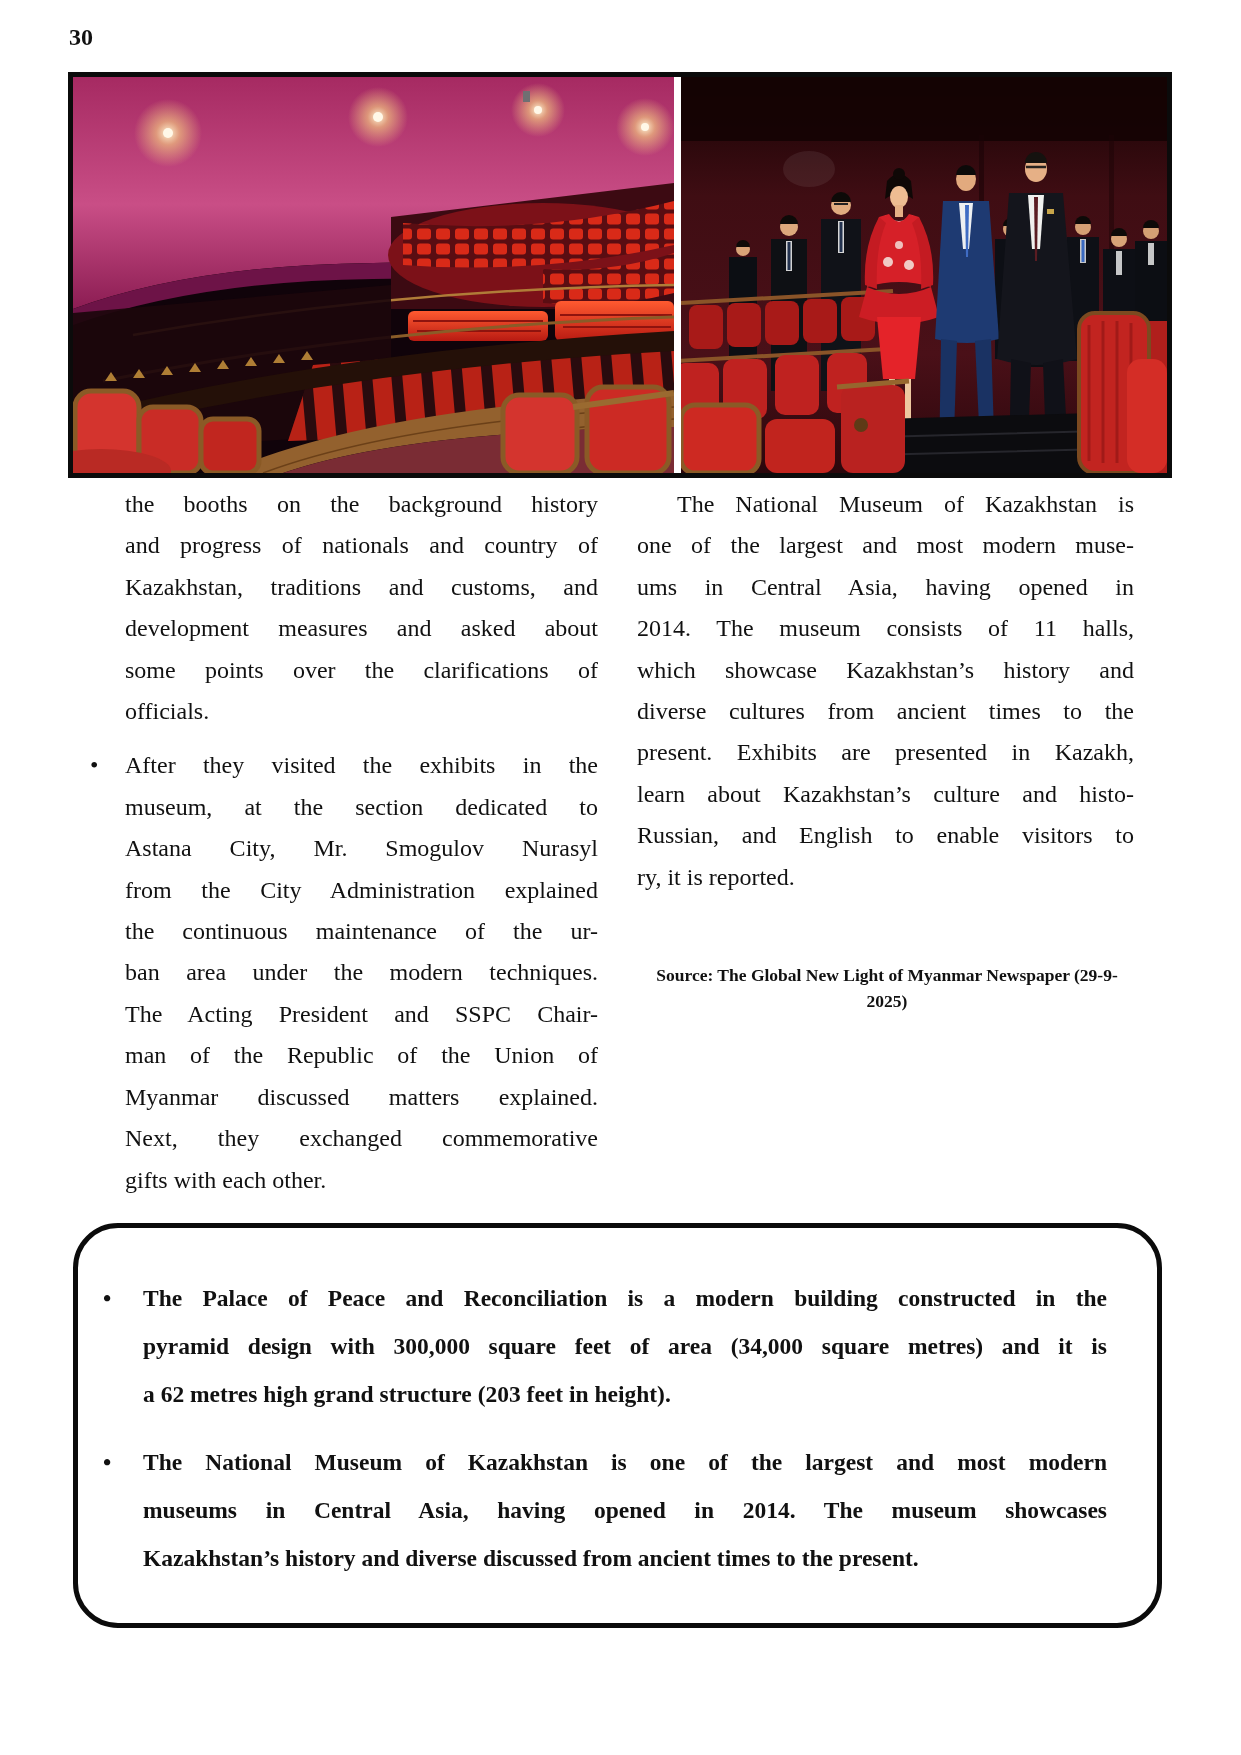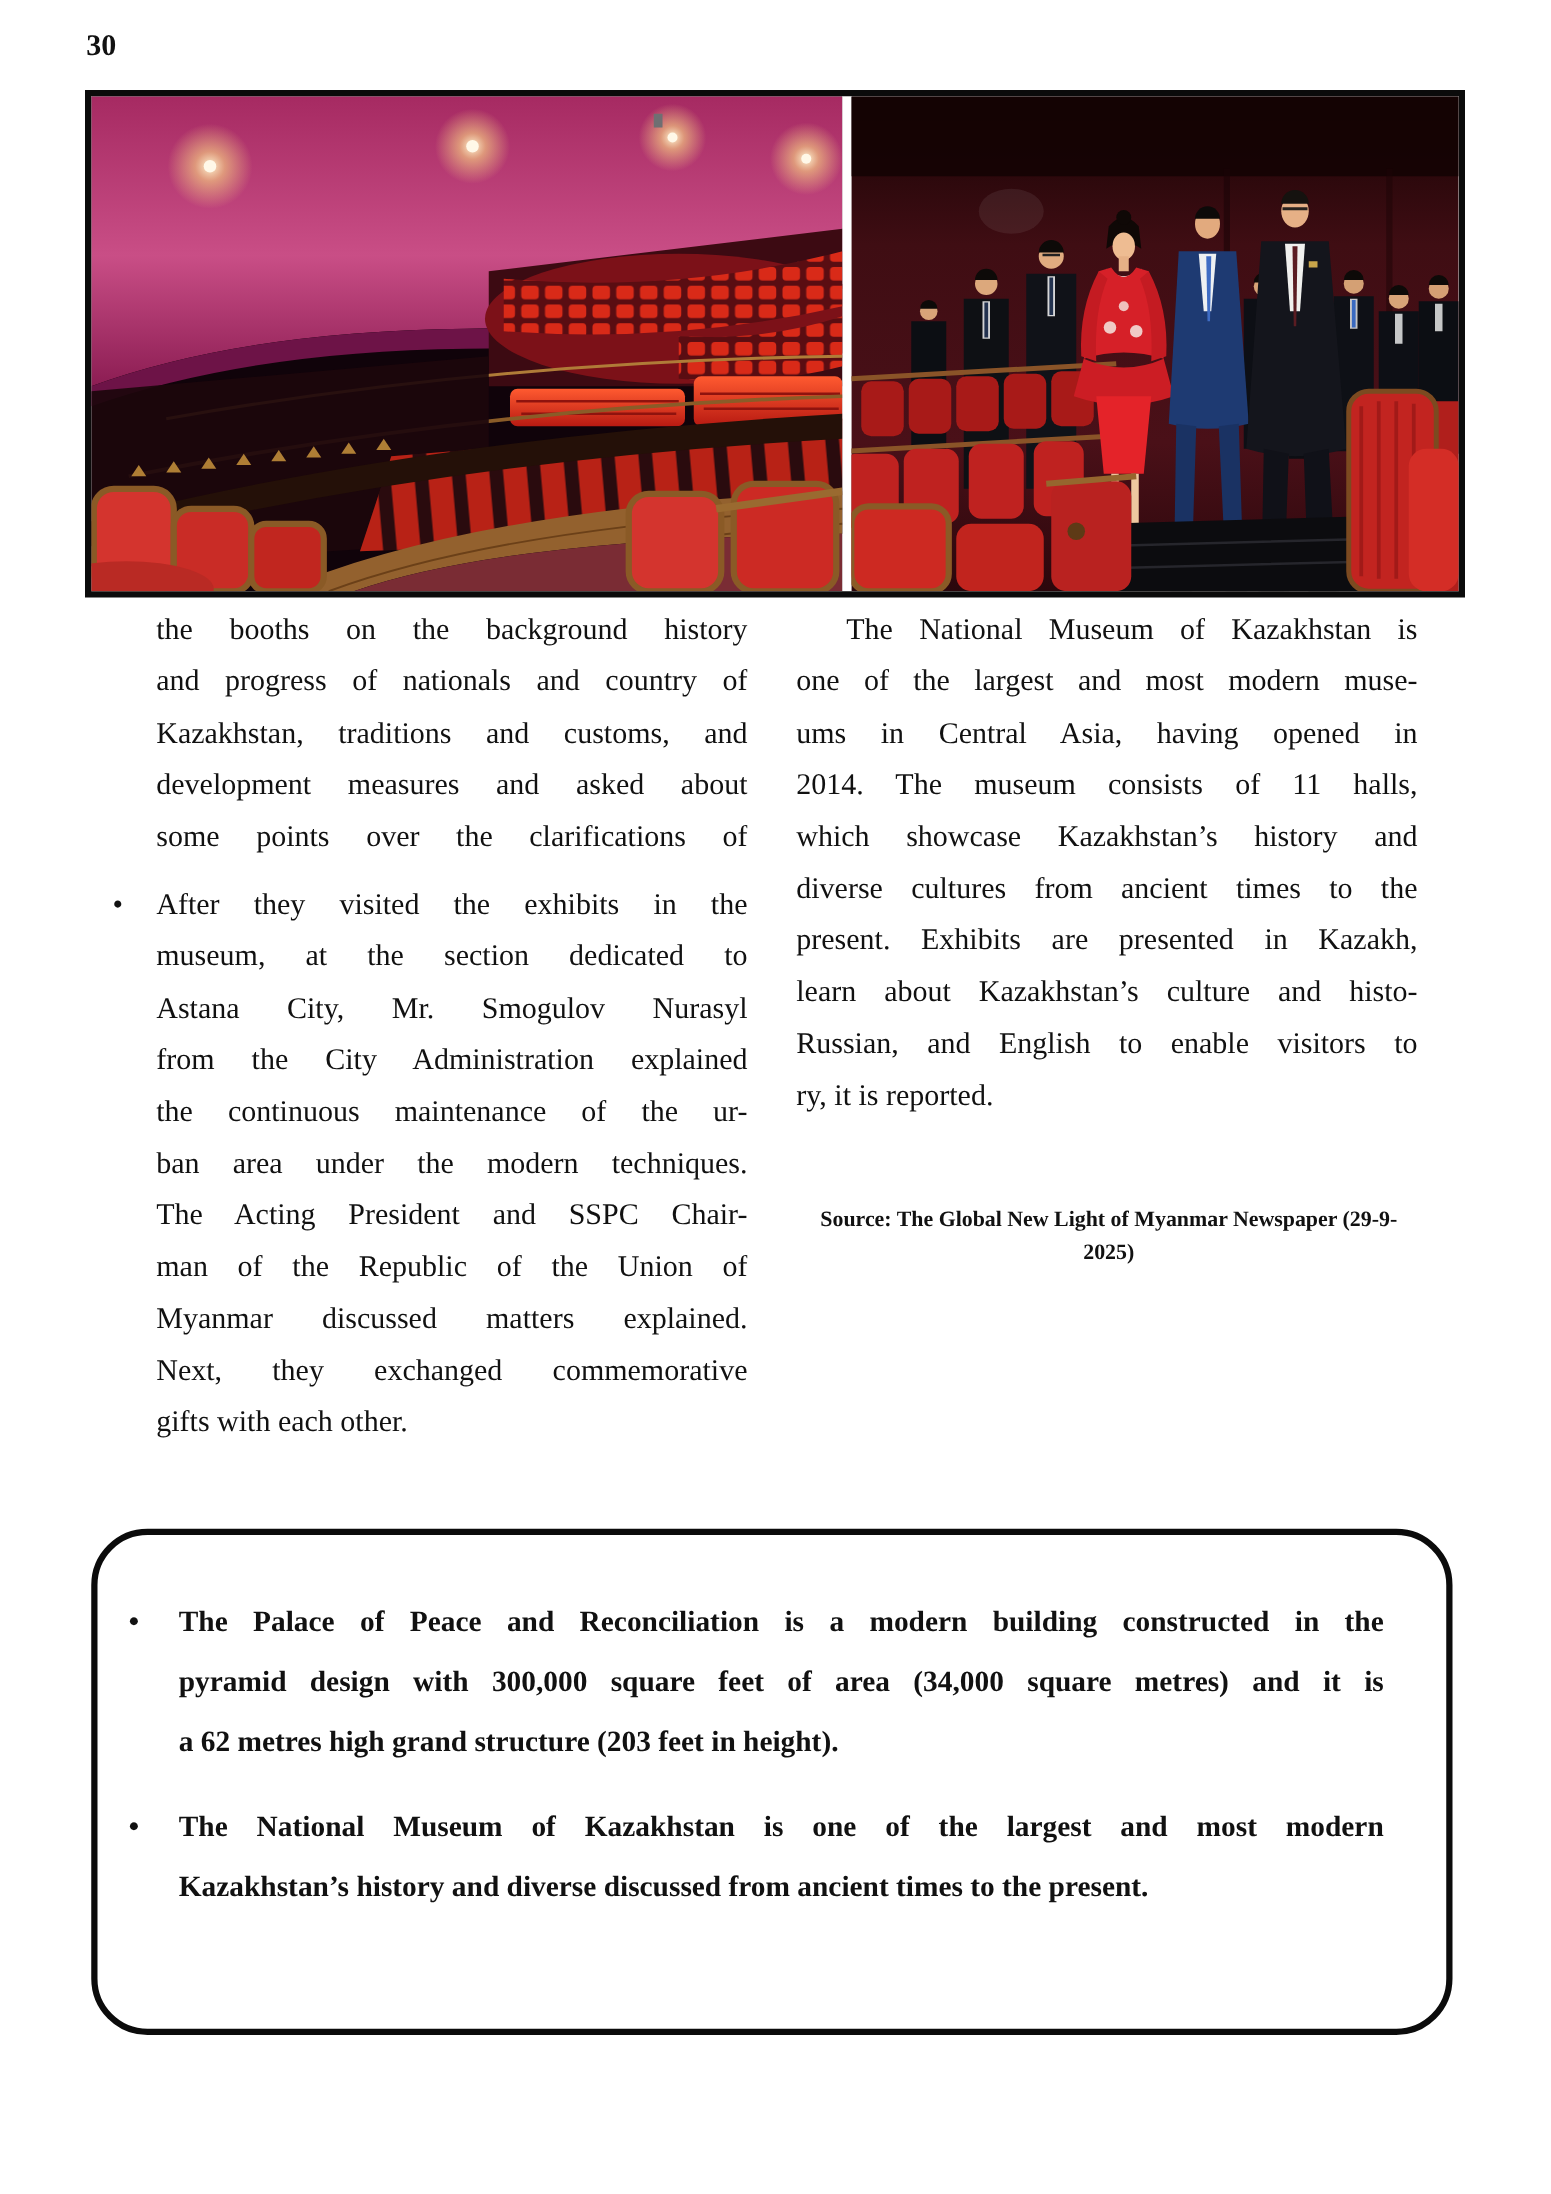--- a/index.html
+++ b/index.html
@@ -284,20 +284,21 @@
   </div>
 </div>
 
 <div class="abs column" id="left-column">
     <div class="para">
       <div class="line">the booths on the background history</div>
       <div class="line">and progress of nationals and country of</div>
       <div class="line">Kazakhstan, traditions and customs, and</div>
       <div class="line">development measures and asked about</div>
       <div class="line">some points over the clarifications of</div>
+      <div class="line lastline">officials.</div>
     </div>
     <div class="para">
       <span class="bullet-dot">•</span>
       <div class="line">After they visited the exhibits in the</div>
       <div class="line">museum, at the section dedicated to</div>
       <div class="line">Astana City, Mr. Smogulov Nurasyl</div>
       <div class="line">from the City Administration explained</div>
       <div class="line">the continuous maintenance of the ur-</div>
       <div class="line">ban area under the modern techniques.</div>
       <div class="line">The Acting President and SSPC Chair-</div>
@@ -327,15 +328,16 @@
 <div class="abs" id="info-box">
     <div class="para">
       <span class="bullet-dot">•</span>
       <div class="line">The Palace of Peace and Reconciliation is a modern building constructed in the</div>
       <div class="line">pyramid design with 300,000 square feet of area (34,000 square metres) and it is</div>
       <div class="line lastline">a 62 metres high grand structure (203 feet in height).</div>
     </div>
     <div class="para">
       <span class="bullet-dot">•</span>
       <div class="line">The National Museum of Kazakhstan is one of the largest and most modern</div>
+      <div class="line">museums in Central Asia, having opened in 2014. The museum showcases</div>
       <div class="line lastline">Kazakhstan’s history and diverse discussed from ancient times to the present.</div>
     </div>
   </div>
 
 </body></html>

